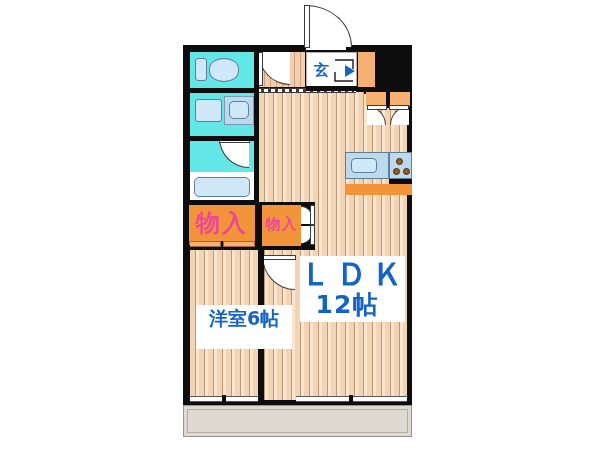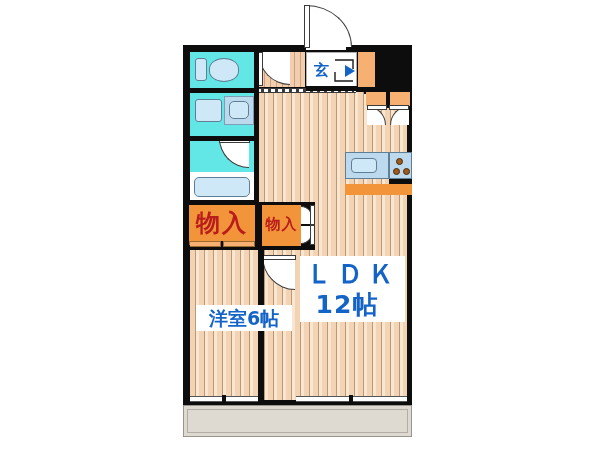--- a/index.html
+++ b/index.html
@@ -53,24 +53,24 @@
   .arc-tr{border-radius:0 100% 0 0;}
   .arc-bl{border-radius:0 0 0 100%;}
   .arc-br{border-radius:0 0 100% 0;}
   .leaf{position:absolute;background:#ffffff;border:1.5px solid #3b3b3b;box-sizing:border-box;}
 
   
   .lbl{position:absolute;color:#1464c8;background:#ffffff;
        text-align:center;line-height:1;white-space:nowrap;
        font-weight:bold;letter-spacing:1px;}
   .lbl.nobg{background:transparent;}
-  .lbl-ldk{font-size:27px;letter-spacing:4px;}
+  .lbl-ldk{font-size:32px;letter-spacing:4px;}
   .lbl-jo{font-size:25px;letter-spacing:1px;}
   .lbl-room{font-size:19px;letter-spacing:0px;}
-  .lbl-closet{color:#b91c1c;font-weight:bold;background:transparent;}
+  .lbl-closet{color:#ec4899;font-weight:bold;background:transparent;}
   .lbl-genkan{font-size:15px;color:#1464c8;background:transparent;font-weight:bold;}
   .lbl-veranda{font-size:19px;letter-spacing:2px;}
 </style>
 </head>
 <body>
 
 <div id="plan">
 
   <div class="abs veranda" style="left:183px;top:405px;width:229px;height:32px;border:1.5px solid #9a958c;"></div>
   <div class="abs" style="left:187px;top:409px;width:221px;height:24px;border:1px solid #b3aea5;"></div>
@@ -180,16 +180,16 @@
   <div class="abs wall" style="left:183px;top:245px;width:7px;height:157px;"></div>
 
   <div class="abs wall" style="left:375px;top:45px;width:5px;height:45px;"></div>
 
   <div class="abs wall" style="left:306px;top:86px;width:52px;height:5px;"></div>
 
   <div class="abs" style="left:300px;top:256px;width:105px;height:66px;background:#ffffff;"></div>
   <div class="lbl lbl-ldk nobg" style="left:300px;top:258px;width:105px;height:32px;line-height:32px;">ＬＤＫ</div>
   <div class="lbl lbl-jo nobg" style="left:300px;top:290px;width:94px;height:30px;line-height:30px;">12帖</div>
 
-  <div class="lbl lbl-room" style="left:196px;top:305px;width:96px;height:26px;line-height:26px;">洋室6帖</div>
+  <div class="lbl lbl-room" style="left:196px;top:305px;width:96px;height:44px;line-height:26px;">洋室6帖</div>
 
 
 </div>
 
 </body></html>

